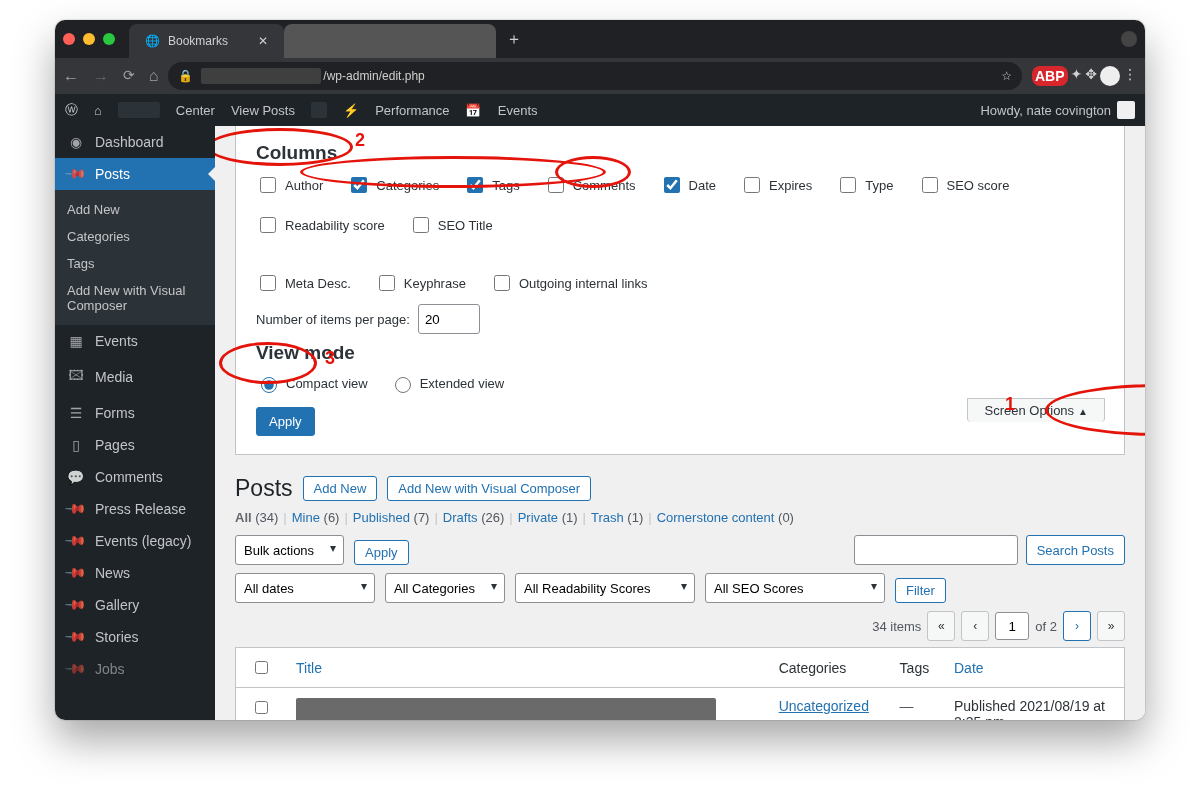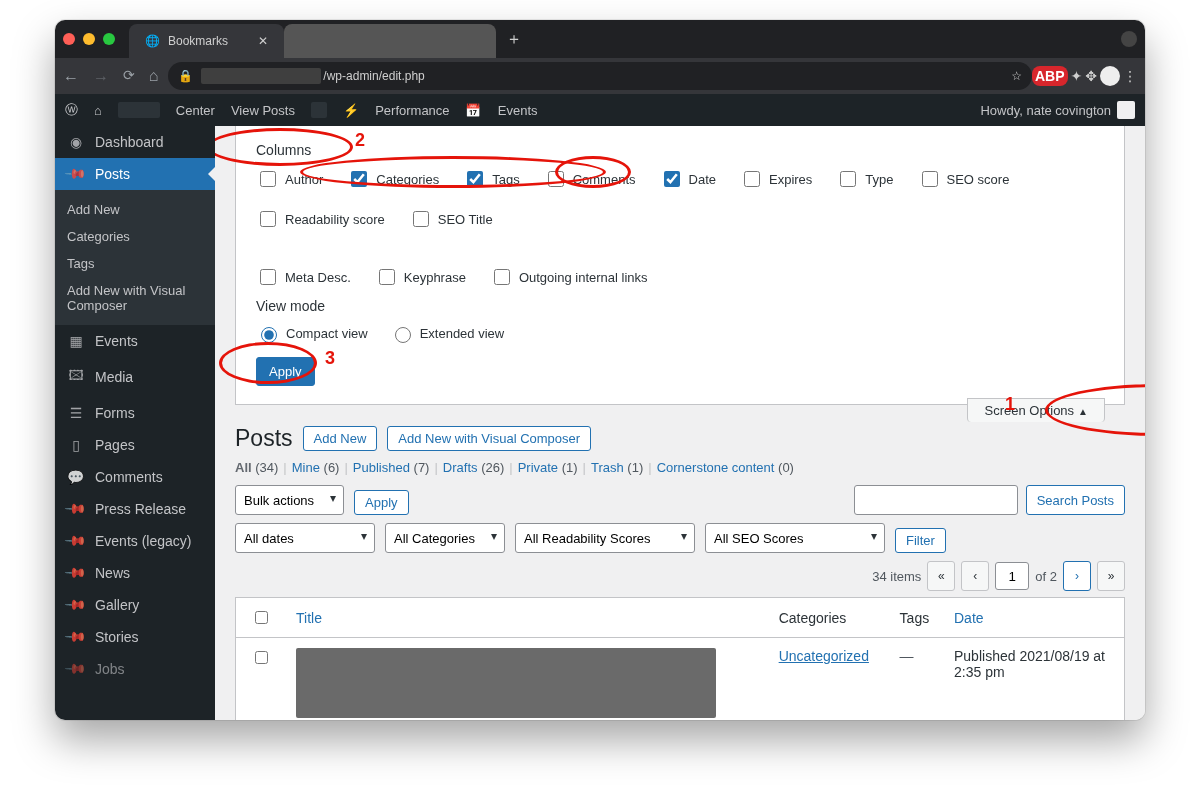--- a/index.html
+++ b/index.html
@@ -28,21 +28,21 @@
   .tab{display:flex;align-items:center;height:34px;padding:0 16px;border-radius:8px 8px 0 0;background:#35363a;margin-top:4px;}
   .tab.inactive{background:#555}
   .tab .globe{margin-right:8px;}
   .tab .close{margin-left:30px;}
   .newtab{margin-left:10px;font-size:16px;}
   .toolbar{display:flex;align-items:center;height:36px;padding:0 8px;background:#35363a;}
   .toolbar .nav{display:flex;gap:14px;margin-right:10px;font-size:16px;color:#9aa0a6;}
   .toolbar .reload{font-size:14px;}
   .addr{flex:1;height:28px;background:#202124;border-radius:14px;display:flex;align-items:center;padding:0 10px;color:#cfcfcf;}
   .addr .lock{margin-right:8px;font-size:12px;color:#9aa0a6;}
-  .ext{display:flex;gap:3px;align-items:center;}
+  .ext{display:flex;gap:3px;margin-left:10px;align-items:flex-start;}
   .ext span{font-size:14px;}
   .abp{background:#d7262c;color:#fff;font-size:9px;font-weight:700;border-radius:8px;padding:2px 3px;}
   .ext .avatar{width:20px;height:20px;border-radius:50%;background:#eee;}
   .siteinfo{width:16px;height:16px;border-radius:50%;background:#444;display:inline-block;}
 
   
   .wpbar{height:32px;background:#1d2327;color:#c3c4c7;display:flex;align-items:center;padding:0 10px;font-size:13px;}
   .wpbar .seg{display:flex;gap:16px;align-items:center;flex:1;}
   .wpbar a{color:#c3c4c7;text-decoration:none;}
   .wpbar .howdy{margin-left:auto;display:flex;align-items:center;gap:6px;}
@@ -59,21 +59,21 @@
   .sidebar .item.current::after{content:"";position:absolute;right:-1px;top:50%;transform:translateY(-50%);border:8px solid transparent;border-right-color:#f0f0f1;}
   .sidebar .sub{background:#2c3338;padding:6px 0;}
   .sidebar .sub .subitem{padding:6px 12px;font-size:13px;color:#c3c4c7;}
   .sidebar .sub .subitem.cur{font-weight:600;color:#fff;}
   .mi{width:18px;display:flex;justify-content:center;opacity:.8;}
   .pin{transform:rotate(45deg);display:inline-block;}
   .content{flex:1;overflow:hidden;position:relative;}
 
   
   .panel{background:#fff;border:1px solid #c3c4c7;border-top:none;margin:0 20px;padding:16px 20px 18px;}
-  .panel h5{margin:0 0 10px;font-size:14px;font-weight:400;}
+  .panel h5{margin:0 0 10px;font-size:19px;font-weight:700;}
   .cols{display:flex;flex-wrap:wrap;gap:18px 24px;align-items:center;margin-bottom:10px;}
   .chk{display:flex;align-items:center;gap:6px;color:#2c3338;}
   .chk input{width:16px;height:16px;accent-color:#2271b1;}
   .pagination-row{display:flex;align-items:center;gap:8px;margin-bottom:8px;}
   .num{width:48px;height:28px;border:1px solid #8c8f94;border-radius:3px;padding:0 6px;}
   .radio-row{display:flex;gap:22px;align-items:center;margin-bottom:14px;}
   .radio-row input{accent-color:#2271b1;}
   .apply{background:#2271b1;color:#fff;border:1px solid #2271b1;border-radius:3px;padding:6px 12px;font-size:13px;cursor:pointer;}
   .so-tab{position:absolute;right:40px;top:272px;}
   .so-tab button{background:#f6f7f7;border:1px solid #c3c4c7;border-bottom:none;border-radius:0 0 4px 4px;padding:4px 16px;font-size:13px;cursor:pointer;color:#2c3338;}
@@ -307,20 +307,24 @@
               </label>
               <label class="chk">
                 <input type="checkbox" style="">
                 <span>Keyphrase</span>
               </label>
               <label class="chk">
                 <input type="checkbox" style="">
                 <span>Outgoing internal links</span>
               </label>
             </div>
+        <div class="pagination-row">
+          <span>Number of items per page:</span>
+          <input class="num" type="text" value="20" style="">
+        </div>
         <h5>View mode</h5>
         <div class="radio-row">
           <label class="chk">
                 <input type="radio" name="vm" checked="" style="">
                 <span>Compact view</span>
               </label>
           <label class="chk">
                 <input type="radio" name="vm" style="">
                 <span>Extended view</span>
               </label>

